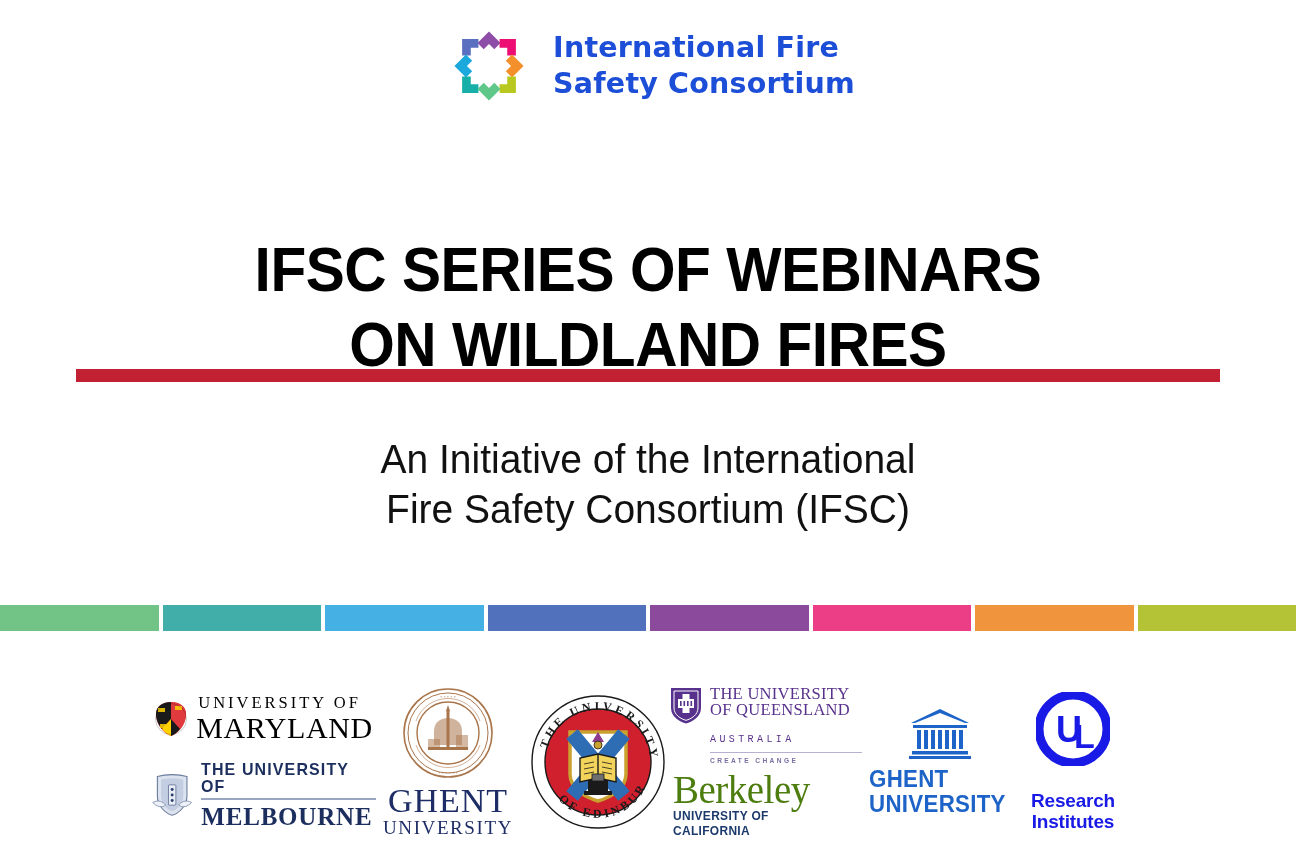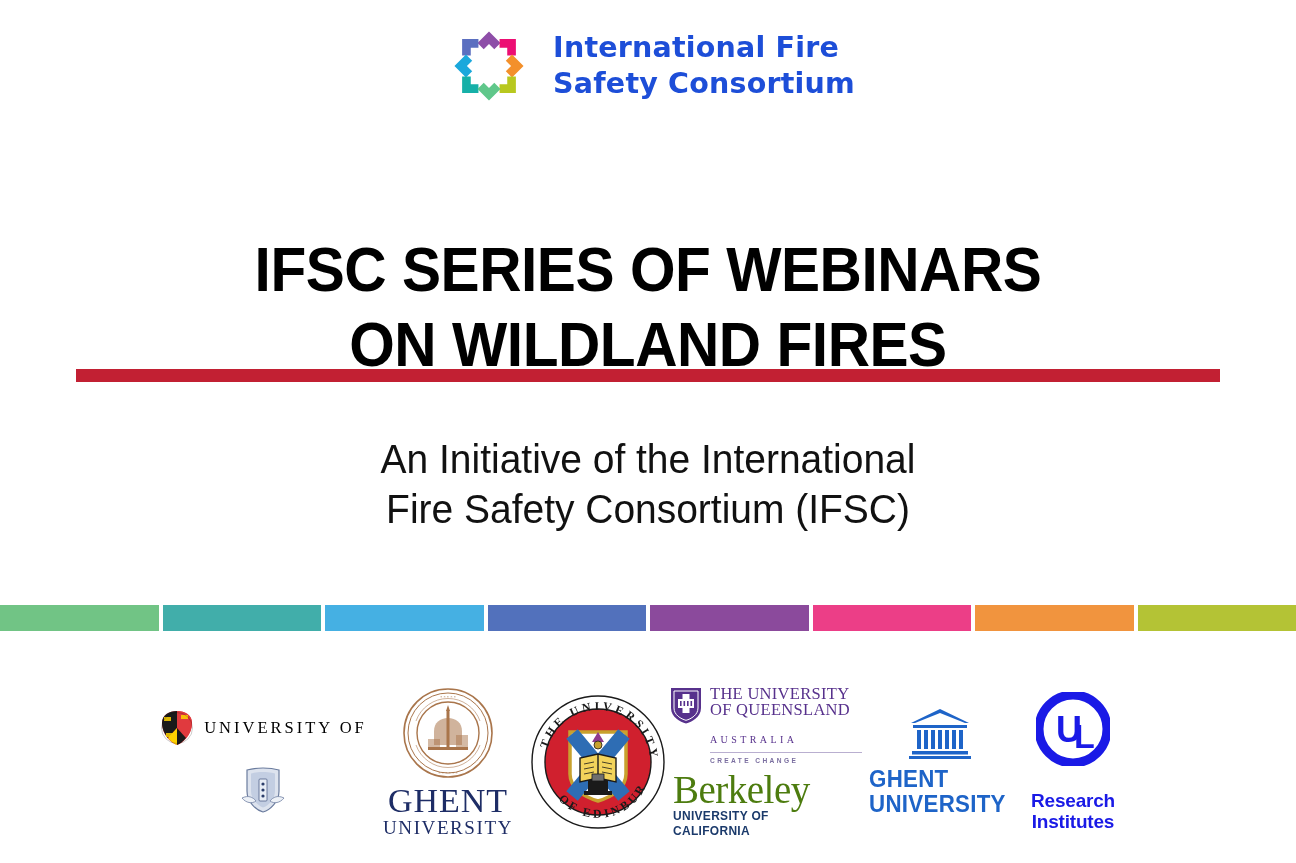--- a/index.html
+++ b/index.html
@@ -184,21 +184,21 @@
   }
 
   
   .uq-text { color: #57318C; line-height: 1.02; }
   .uq-l1, .uq-l2 {
     font-family: "Liberation Serif", serif;
     font-size: 16.5px;
     letter-spacing: 0.3px;
   }
   .uq-l3 {
-    font-family: Liberation Serif, serif;
+    font-family: Liberation Mono, monospace;
     font-size: 10px;
     letter-spacing: 3.4px;
     margin-top: 16px;
   }
   .uq-rule {
     width: 152px;
     height: 1px;
     background: #B9AFD0;
     margin: 7px 0 4px 0;
   }
@@ -310,34 +310,40 @@
         <path d="M18 2 C10 2 3 6 3 14 C3 26 12 34 18 36 C24 34 33 26 33 14 C33 6 26 2 18 2 Z" fill="#E03A3E"></path>
         <path d="M18 2 C10 2 3 6 3 14 C3 20 5.5 25 9 29 L18 19 Z" fill="#1a1a1a"></path>
         <path d="M18 19 L27 29 C30.5 25 33 20 33 14 C33 6 26 2 18 2 Z" fill="#E03A3E"></path>
         <path d="M9 29 C12 32.5 15.5 35 18 36 L18 19 Z" fill="#FFD200"></path>
         <path d="M18 19 L18 36 C20.5 35 24 32.5 27 29 Z" fill="#1a1a1a"></path>
         <path d="M5 8 L12 8 L12 12 L5 12 Z M22 6 L29 6 L29 10 L22 10 Z M7 24 L14 24 L14 28 L7 28 Z" fill="#FFD200" opacity="0.85"></path>
         <circle cx="18" cy="19" r="15.5" fill="none" stroke="#000" stroke-width="0.8" opacity="0.25"></circle>
       </svg>
       <div class="logo-col" style="align-items:flex-start;">
         <div class="umd-text umd-top">UNIVERSITY OF</div>
+        <div class="umd-text umd-bot">MARYLAND</div>
       </div>
     </div>
 
     <div class="logo-row">
       <svg width="48" height="50" viewBox="0 0 48 50">
         <path d="M24 3 C15 3 8 5 8 5 L8 26 C8 37 17 45 24 47 C31 45 40 37 40 26 L40 5 C40 5 33 3 24 3 Z" fill="#DDE3EE" stroke="#6B7C9E" stroke-width="1.2"></path>
         <path d="M24 7 C17 7 12 8.5 12 8.5 L12 26 C12 34.5 19 41 24 42.5 C29 41 36 34.5 36 26 L36 8.5 C36 8.5 31 7 24 7 Z" fill="#C3CEE2"></path>
         <rect x="20" y="14" width="8" height="22" rx="1" fill="#E8EDF6" stroke="#51628A" stroke-width="0.8"></rect>
         <circle cx="24" cy="19" r="1.6" fill="#2B3E6B"></circle>
         <circle cx="24" cy="25" r="1.6" fill="#2B3E6B"></circle>
         <circle cx="24" cy="31" r="1.6" fill="#2B3E6B"></circle>
         <path d="M3 33 C9 30 14 32 17 36 C13 39 7 38 3 33 Z" fill="#EDF1F7" stroke="#7E8CAC" stroke-width="0.9"></path>
         <path d="M45 33 C39 30 34 32 31 36 C35 39 41 38 45 33 Z" fill="#EDF1F7" stroke="#7E8CAC" stroke-width="0.9"></path>
       </svg>
+      <div class="logo-col" style="align-items:stretch;">
+        <div class="melb-text melb-top">THE UNIVERSITY OF</div>
+        <div class="melb-rule"></div>
+        <div class="melb-text melb-bot">MELBOURNE</div>
+      </div>
     </div>
 
   </div>
 
   <div class="logo-cell" style="width:150px; gap:6px;">
     <svg width="92" height="92" viewBox="0 0 92 92">
       <circle cx="46" cy="46" r="44" fill="none" stroke="#A9754B" stroke-width="1.6"></circle>
       <circle cx="46" cy="46" r="40" fill="none" stroke="#A9754B" stroke-width="1"></circle>
       <circle cx="46" cy="46" r="31" fill="none" stroke="#A9754B" stroke-width="1.4"></circle>
       <g fill="#A9754B">

